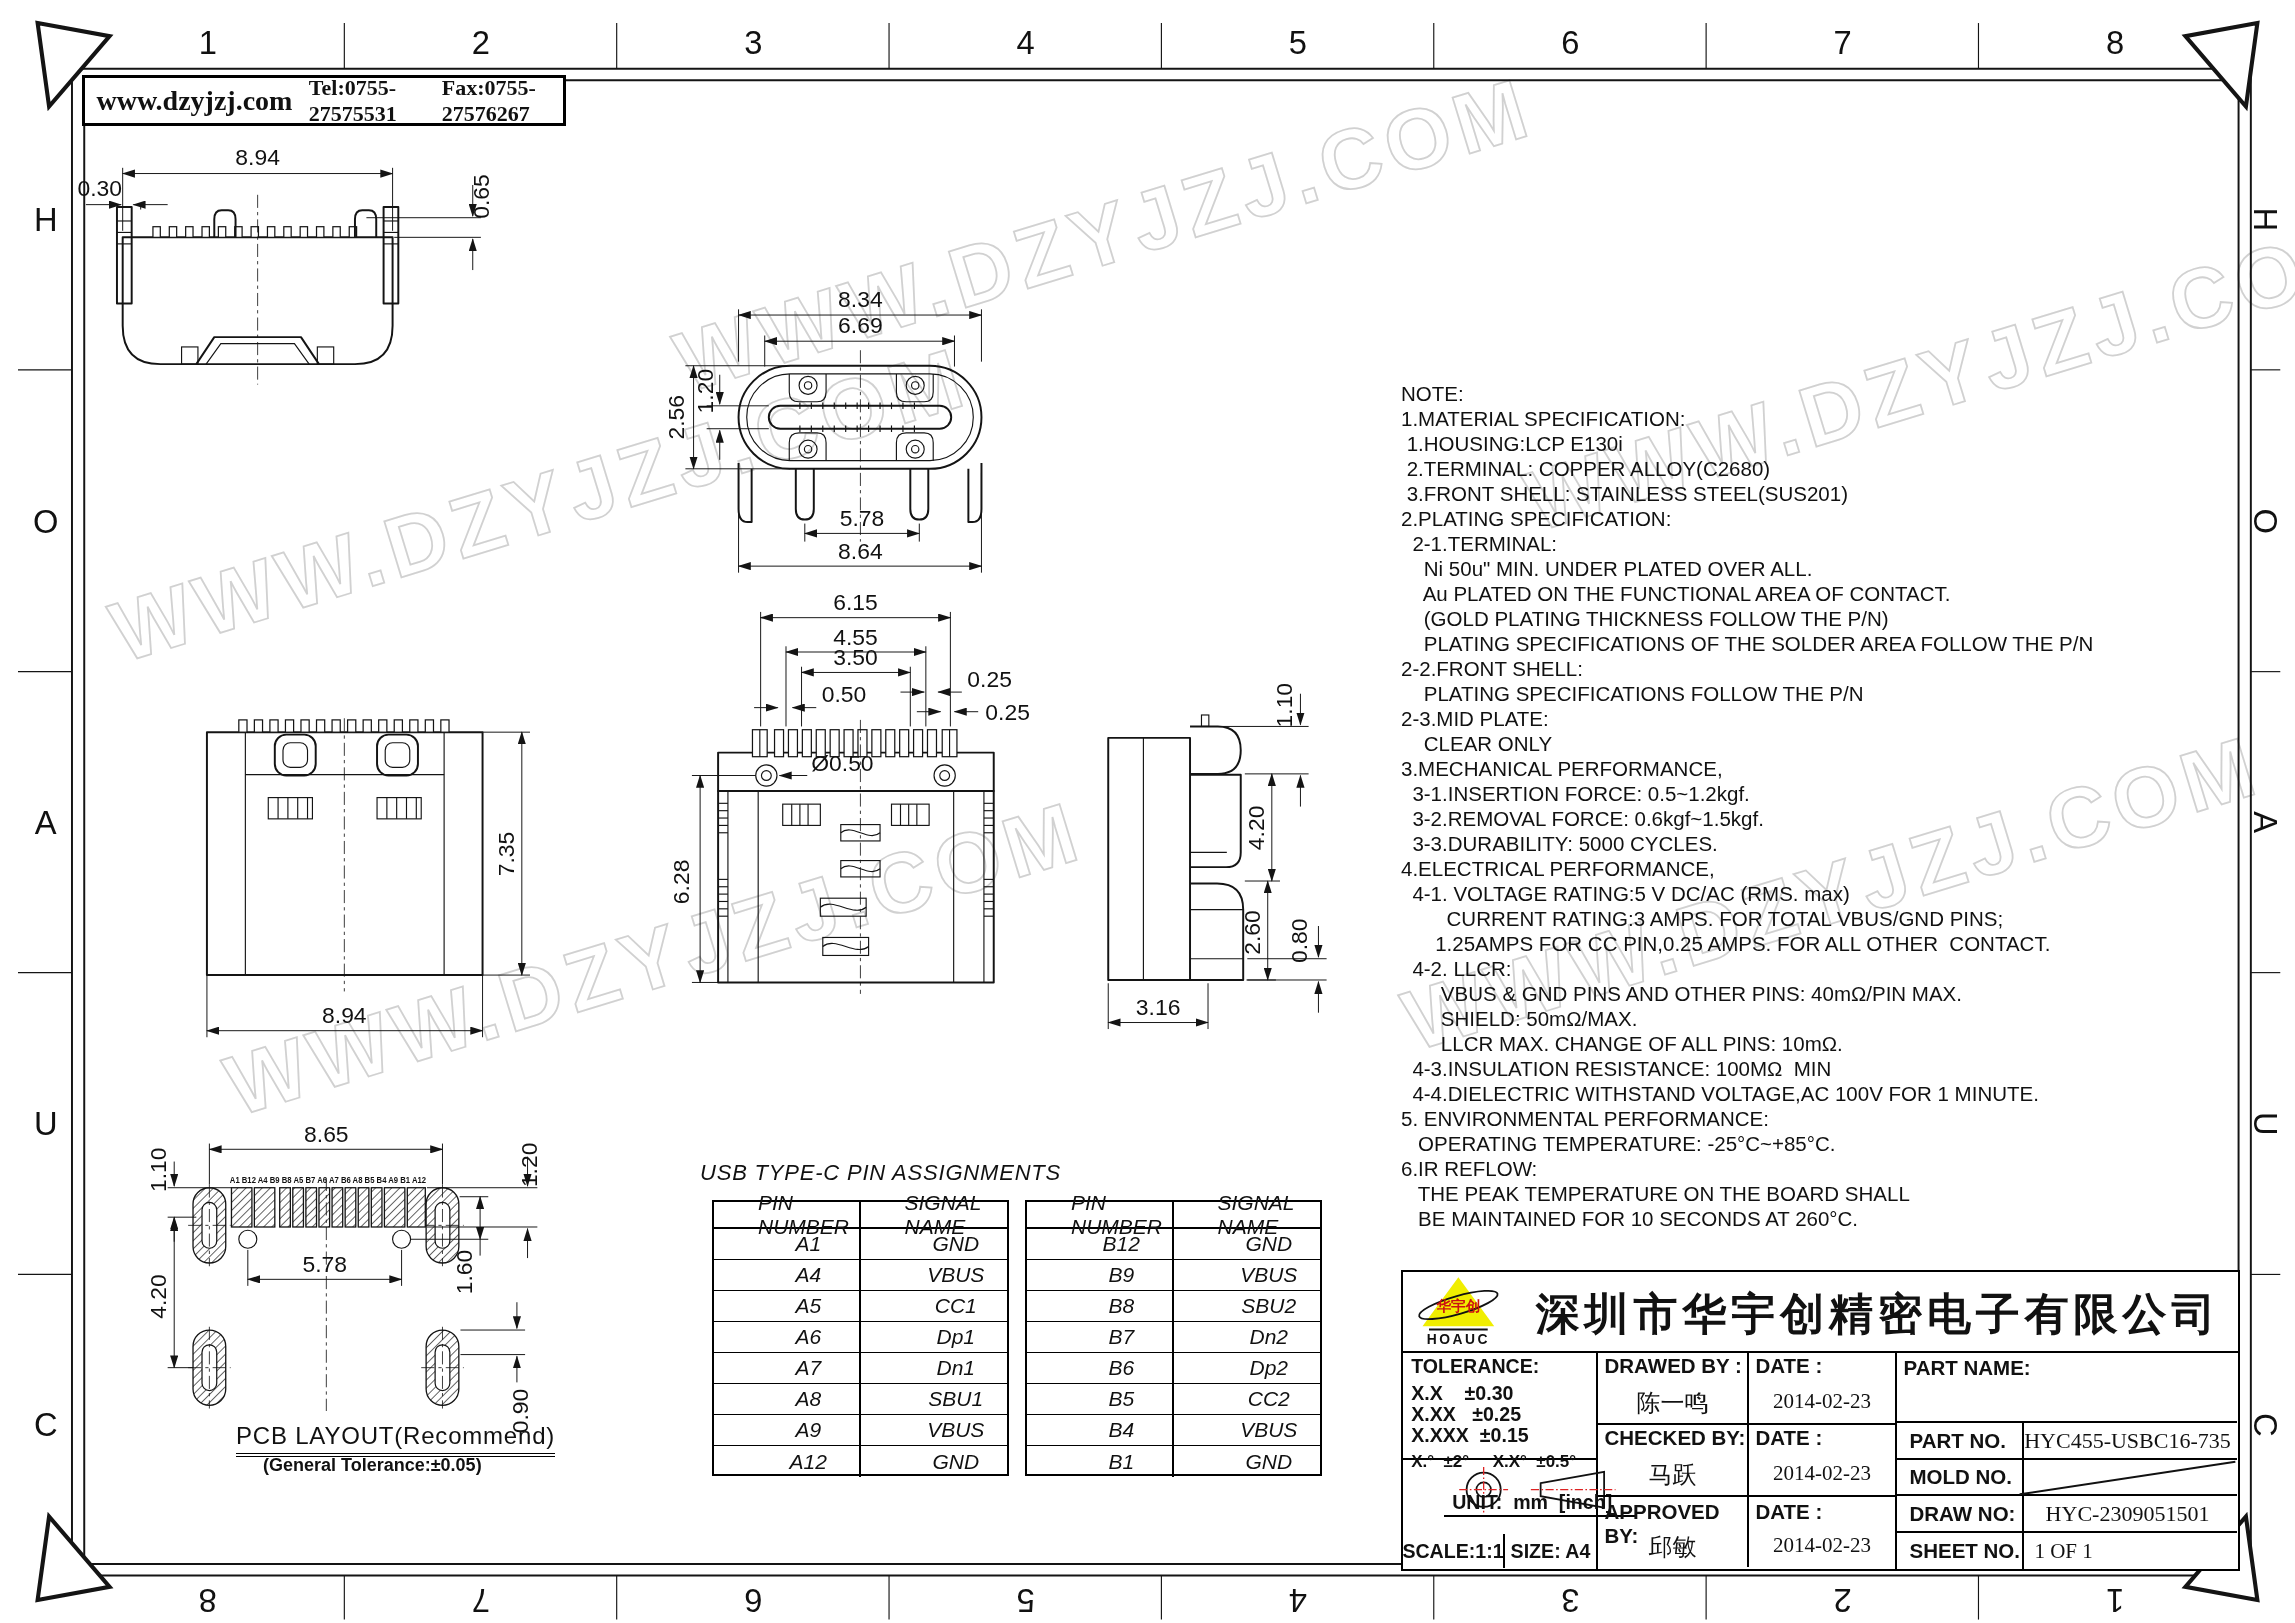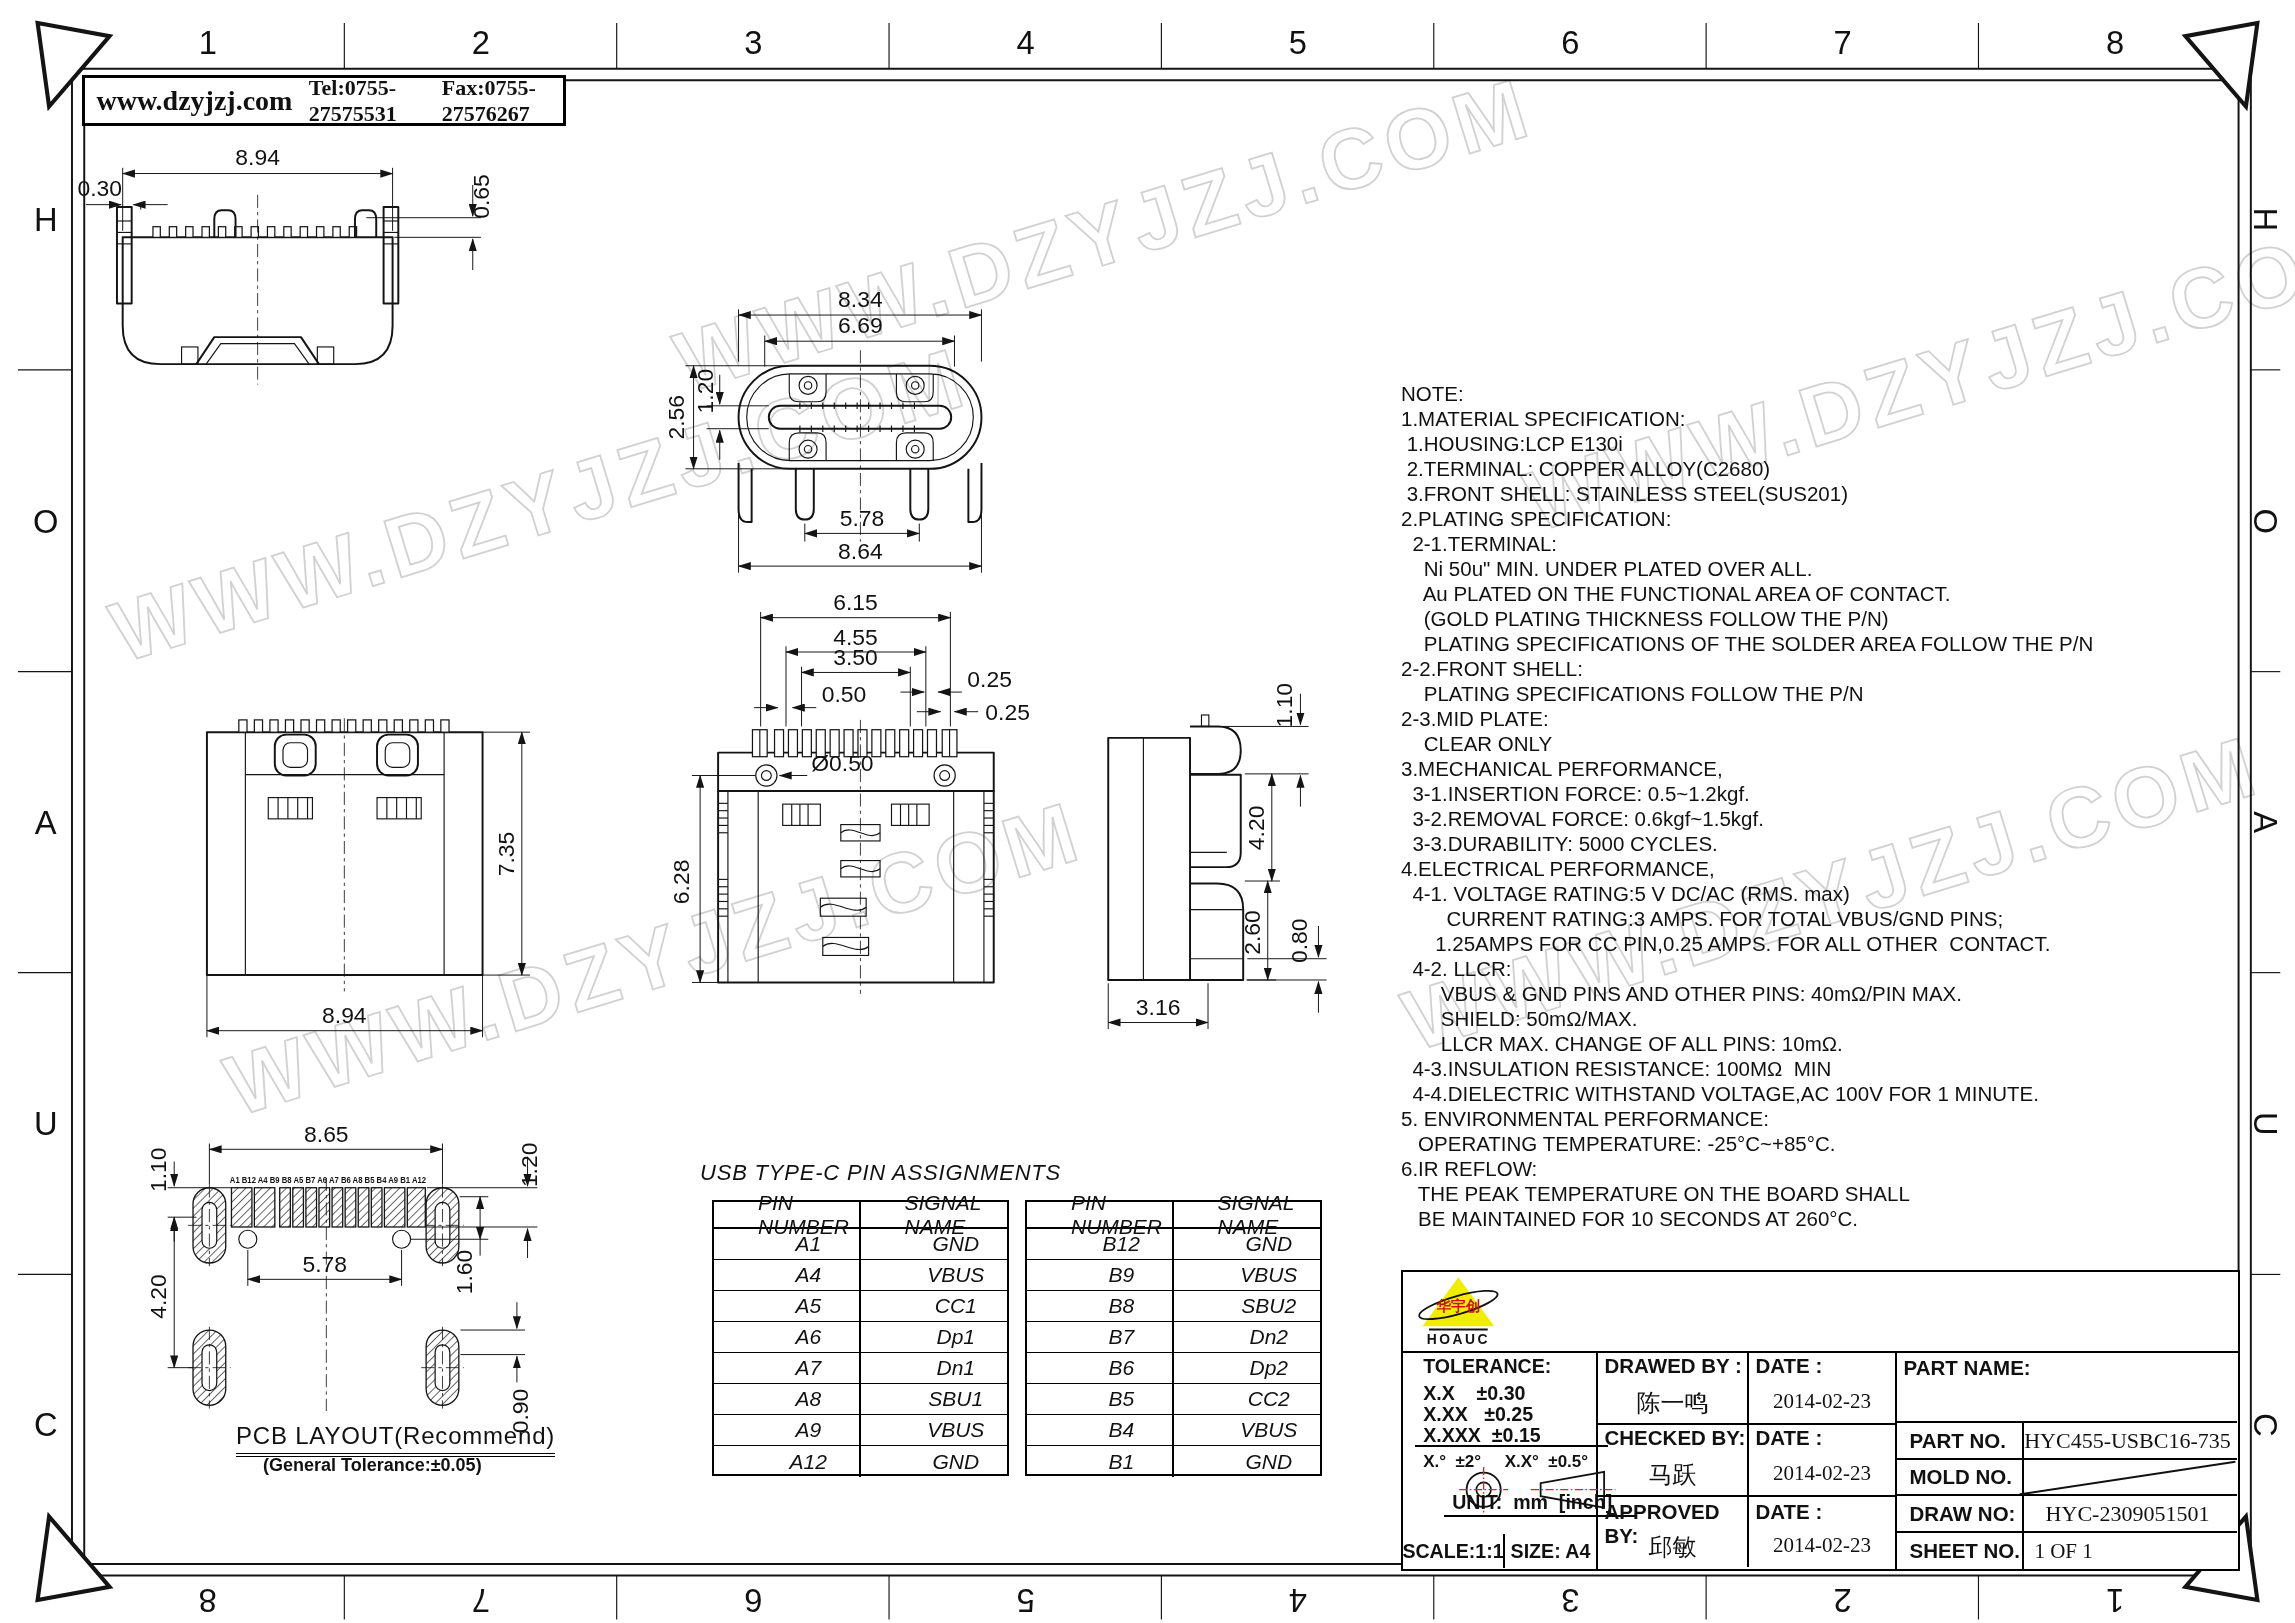--- a/index.html
+++ b/index.html
@@ -38,21 +38,21 @@
         border-bottom:4.9px double #000;padding-bottom:3.3px;}
   .pcbs{left:263px;top:1455px;font:bold 18px "Liberation Sans",sans-serif;}
   
   #tb{left:1401px;top:1270px;width:839px;height:301px;border:2.5px solid #000;box-sizing:border-box;background:#fff;}
   #tb .lab{font:600 20.5px "Liberation Sans",sans-serif;}
   #tb .val{font:24px "Liberation Serif",serif;}
   .tb-company{position:absolute;left:0;top:0;width:100%;height:79px;border-bottom:2.5px solid #000;}
   .company-name{position:absolute;left:123px;top:13px;width:704px;text-align:center;
                 font:600 44px "Liberation Serif",serif;letter-spacing:4.9px;}
   .tb-left{position:absolute;left:0;top:79px;width:195px;height:218px;border-right:2.5px solid #000;box-sizing:border-box;}
-  .tol{position:absolute;left:12px;top:0;width:100%;height:96px;border-bottom:2.5px solid #000;box-sizing:border-box;padding:4.9px 0 0 8.2px;}
+  .tol{position:absolute;left:0;top:0;width:100%;height:109px;border-bottom:2.5px solid #000;box-sizing:border-box;padding:4.9px 0 0 8.2px;}
   .tol div{white-space:pre;font:600 19.6px/21px "Liberation Sans",sans-serif;}
   .tol .ang{font-size:17px;padding-top:4.9px;}
   .proj{position:absolute;left:0;top:111px;width:100%;height:55px;border-bottom:2.5px solid #000;box-sizing:border-box;margin-left:41px;}
   .unit{position:absolute;left:8.2px;bottom:0.8px;font:600 19.6px "Liberation Sans",sans-serif;white-space:pre;}
   .scalerow{position:absolute;left:0;top:183px;width:100%;height:34px;display:flex;}
   .scalerow div{display:flex;align-items:center;justify-content:center;font:600 19.6px "Liberation Sans",sans-serif;}
   .scalerow .s1{width:100px;border-right:2px solid #000;}
   .scalerow .s2{flex:1;}
   .tb-mid{position:absolute;left:195px;top:79px;width:299px;height:218px;border-right:2.5px solid #000;box-sizing:border-box;}
   .mrow{position:absolute;left:0;width:100%;height:72px;}
@@ -634,20 +634,21 @@
 
 <div id="tb" class="abs">
   <div class="tb-company">
     <svg width="98" height="75" style="left:8.2px;top:1.6px;" viewBox="0 0 120 92">
       <polygon points="58,4 102,64 14,64" fill="#f0ee00"></polygon>
       <ellipse cx="58" cy="38" rx="50" ry="11" fill="none" stroke="#111" stroke-width="2.2" transform="rotate(-16 58 38)"></ellipse>
       <text x="58" y="45" fill="#cc1111" font-size="18" font-weight="bold" text-anchor="middle">华宇创</text>
       <line x1="22" y1="68" x2="94" y2="68" stroke="#111" stroke-width="2.4"></line>
       <text x="58" y="86" fill="#111" font-size="17" font-weight="bold" letter-spacing="3" text-anchor="middle">HOAUC</text>
     </svg>
+    <div class="company-name">深圳市华宇创精密电子有限公司</div>
   </div>
 
   <div class="tb-left">
     <div class="tol">
       <div>TOLERANCE:</div>
       <div style="padding-top:6.5px">X.X    ±0.30</div>
       <div>X.XX   ±0.25</div>
       <div>X.XXX  ±0.15</div>
       <div class="ang">X.°  ±2°     X.X°  ±0.5°</div>
     </div>

